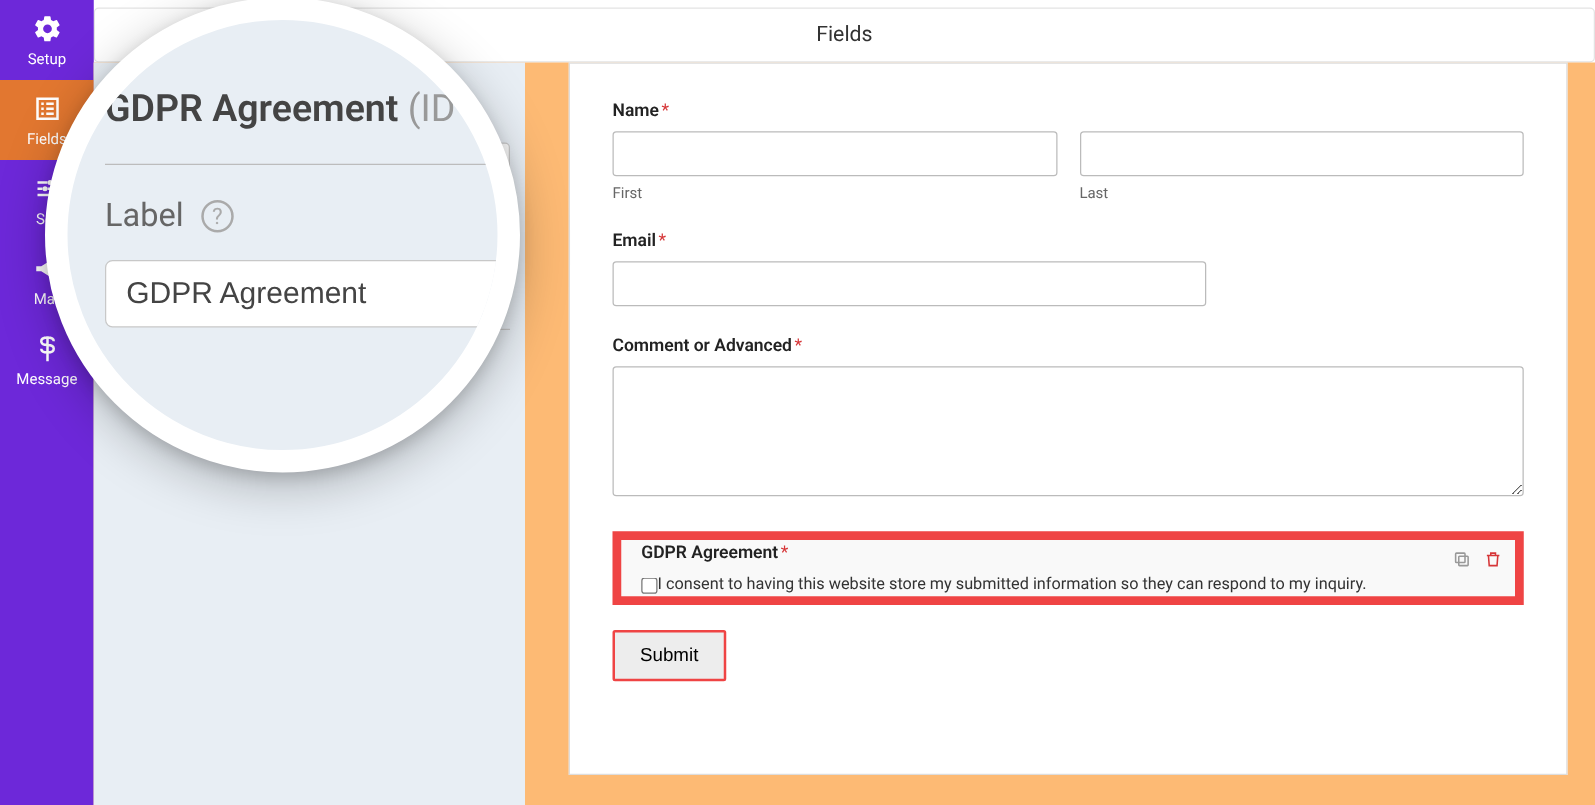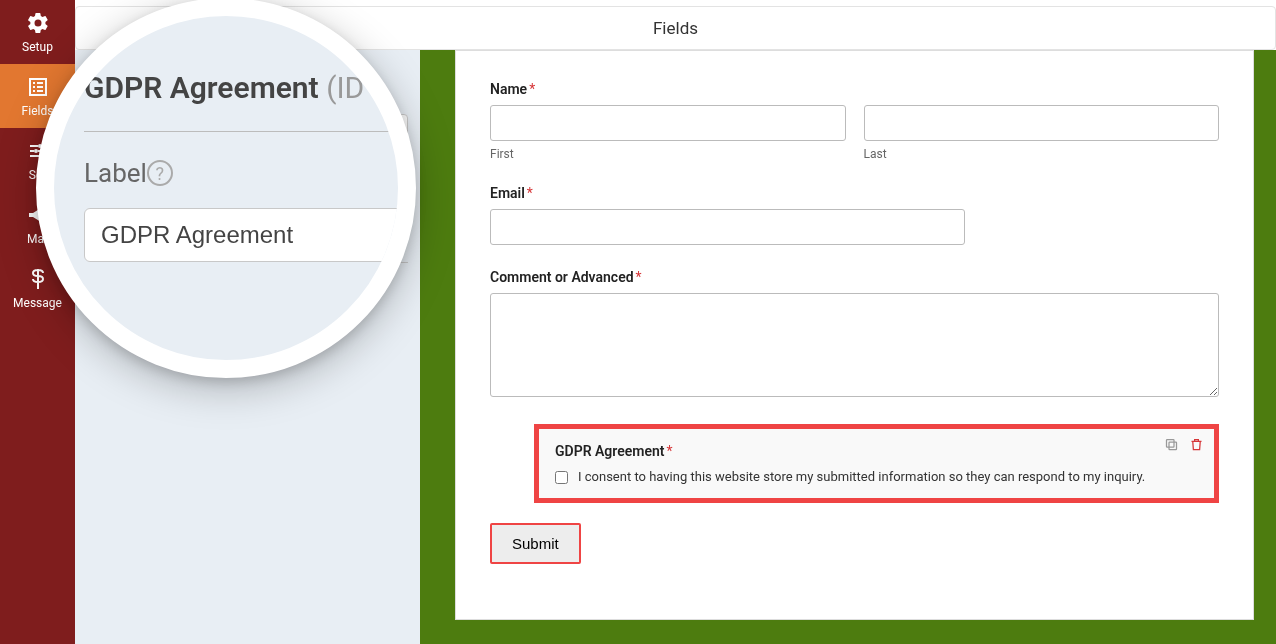--- a/index.html
+++ b/index.html
@@ -2,64 +2,64 @@
 <html><head>
 <meta charset="utf-8">
 <style>
 * { box-sizing: border-box; margin: 0; padding: 0; }
 body { font-family: -apple-system, BlinkMacSystemFont, "Segoe UI", Roboto, Arial, sans-serif; font-size: 14px; color: #333; background: #fff; width: 1276px; height: 644px; overflow: hidden; position: relative; }
 
 
 .topbar { position: absolute; left: 75px; right: 0; top: 6px; height: 44px; background: #fff; border: 1px solid #e3e3e3; border-radius: 4px; display: flex; align-items: center; justify-content: center; font-size: 17px; color: #333; }
 
 
-.leftnav { position: absolute; left: 0; top: 0; width: 75px; height: 100%; background: #7f1d1d; display: flex; flex-direction: column; align-items: flex-start; }
+.leftnav { position: absolute; left: 0; top: 0; width: 75px; height: 100%; background: #6d28d9; display: flex; flex-direction: column; align-items: flex-start; }
 .navitem { width: 75px; height: 64px; display: flex; flex-direction: column; align-items: center; justify-content: center; color: #fff; cursor: pointer; gap: 4px; font-size: 12px; }
 .navitem.active { background: #e27730; }
 .navicon { width: 26px; height: 26px; display: flex; align-items: center; justify-content: center; }
 .navicon svg { width: 24px; height: 24px; fill: #fff; }
 
 
-.stage { position: absolute; left: 75px; right: 0; top: 50px; bottom: 0; background: #4d7c0f; }
+.stage { position: absolute; left: 75px; right: 0; top: 50px; bottom: 0; background: #fdba74; }
 .sidepanel { position: absolute; left: 0; top: 0; bottom: 0; width: 345px; background: #e8eef4; padding: 12px; }
 .preview { position: absolute; left: 380px; right: 22px; top: 0; bottom: 24px; background: #fff; border: 1px solid #ddd; padding: 30px 34px; overflow: auto; }
 
 
 .accrow { display: flex; justify-content: space-between; align-items: center; padding: 14px 8px; border-bottom: 1px solid #c9c9c9; font-size: 15px; color: #333; cursor: pointer; }
 .accrow .chev { color: #555; }
 .sidepanel .textarea { width: 100%; height: 52px; background: #fff; border: 1px solid #ccc; border-radius: 4px; resize: none; margin-top: 52px; }
 
 
 .fieldblock { margin-bottom: 24px; }
 .flabel { font-weight: 600; font-size: 14px; color: #222; margin-bottom: 8px; display: inline-block; }
 .req { color: #d63638; margin-left: 2px; }
 .sublabel { font-size: 12px; color: #666; margin-top: 6px; }
 .twocol { display: flex; gap: 18px; }
 .twocol > div { flex: 1; }
 input[type=text], textarea.msg { width: 100%; border: 1px solid #bbb; border-radius: 3px; font-size: 14px; background: #fff; }
 input[type=text] { height: 36px; padding: 0 8px; }
 textarea.msg { height: 104px; padding: 8px; resize: both; }
 
-.gdprbox { border: 5px solid #ef4444; background: #f9f9f9; padding: 14px 16px; margin-top: 8px; position: relative; margin-left: 44px; }
+.gdprbox { border: 7px solid #ef4444; background: #f9f9f9; padding: 2px 16px; margin-top: 8px; position: relative; }
 .gdprtitle { font-weight:600; font-size:14px; color:#222; }
-.consentrow { display:flex; align-items:center; gap:10px; margin-top:10px; font-size:13px; color:#333; }
+.consentrow { display:flex; align-items:center; margin-top:10px; font-size:13px; color:#333; }
 .consentrow input { margin-top:2px; }
 .gdpr-actions { position:absolute; right:10px; top:8px; display:flex; gap:10px; }
 .gdpr-actions svg { width:15px; height:15px; }
 
 .submitbtn { margin-top:20px; background:#ededed; border:2px solid #ef4444; padding:10px 20px; font-size:15px; cursor:pointer; border-radius:2px; }
 
 
 .mag-wrap { position:absolute; left:36px; top:-2px; width:380px; height:380px; border-radius:50%; overflow:hidden; background:#e8eef4; border:18px solid #fff; box-shadow:0 10px 40px rgba(0,0,0,0.25), 0 4px 12px rgba(0,0,0,0.15); }
 .mag { position:absolute; left:-10px; top:-30px; width:420px; padding:30px 40px; }
 .mag .chevline { display:flex; justify-content:flex-end; color:#666; font-size:20px; }
 .mag h2 { font-size:30px; font-weight:600; color:#444; margin-top:30px; }
 .mag h2 .idtxt { color:#999; font-weight:400;text-align:center; }
 .mag hr { border:none; border-top:1px solid #bcbcbc; margin:26px 0; }
-.mag .lblrow { display:flex; align-items:center; font-size:26px; color:#666; }
+.mag .lblrow { display:flex; align-items:center; gap:14px; font-size:26px; color:#666; }
 .mag .help { width:26px; height:26px; border:2px solid #aaa; border-radius:50%; display:flex; align-items:center; justify-content:center; font-size:18px; color:#aaa; }
 .mag input.lblinput { width:100%; height:54px; margin-top:20px; border:1px solid #c8c8c8; border-radius:6px; background:#fff; font-size:24px; color:#444; padding:0 16px; }
 </style>
 </head>
 <body>
 
 <div class="topbar">
   <span>Fields</span>
 </div>
 

